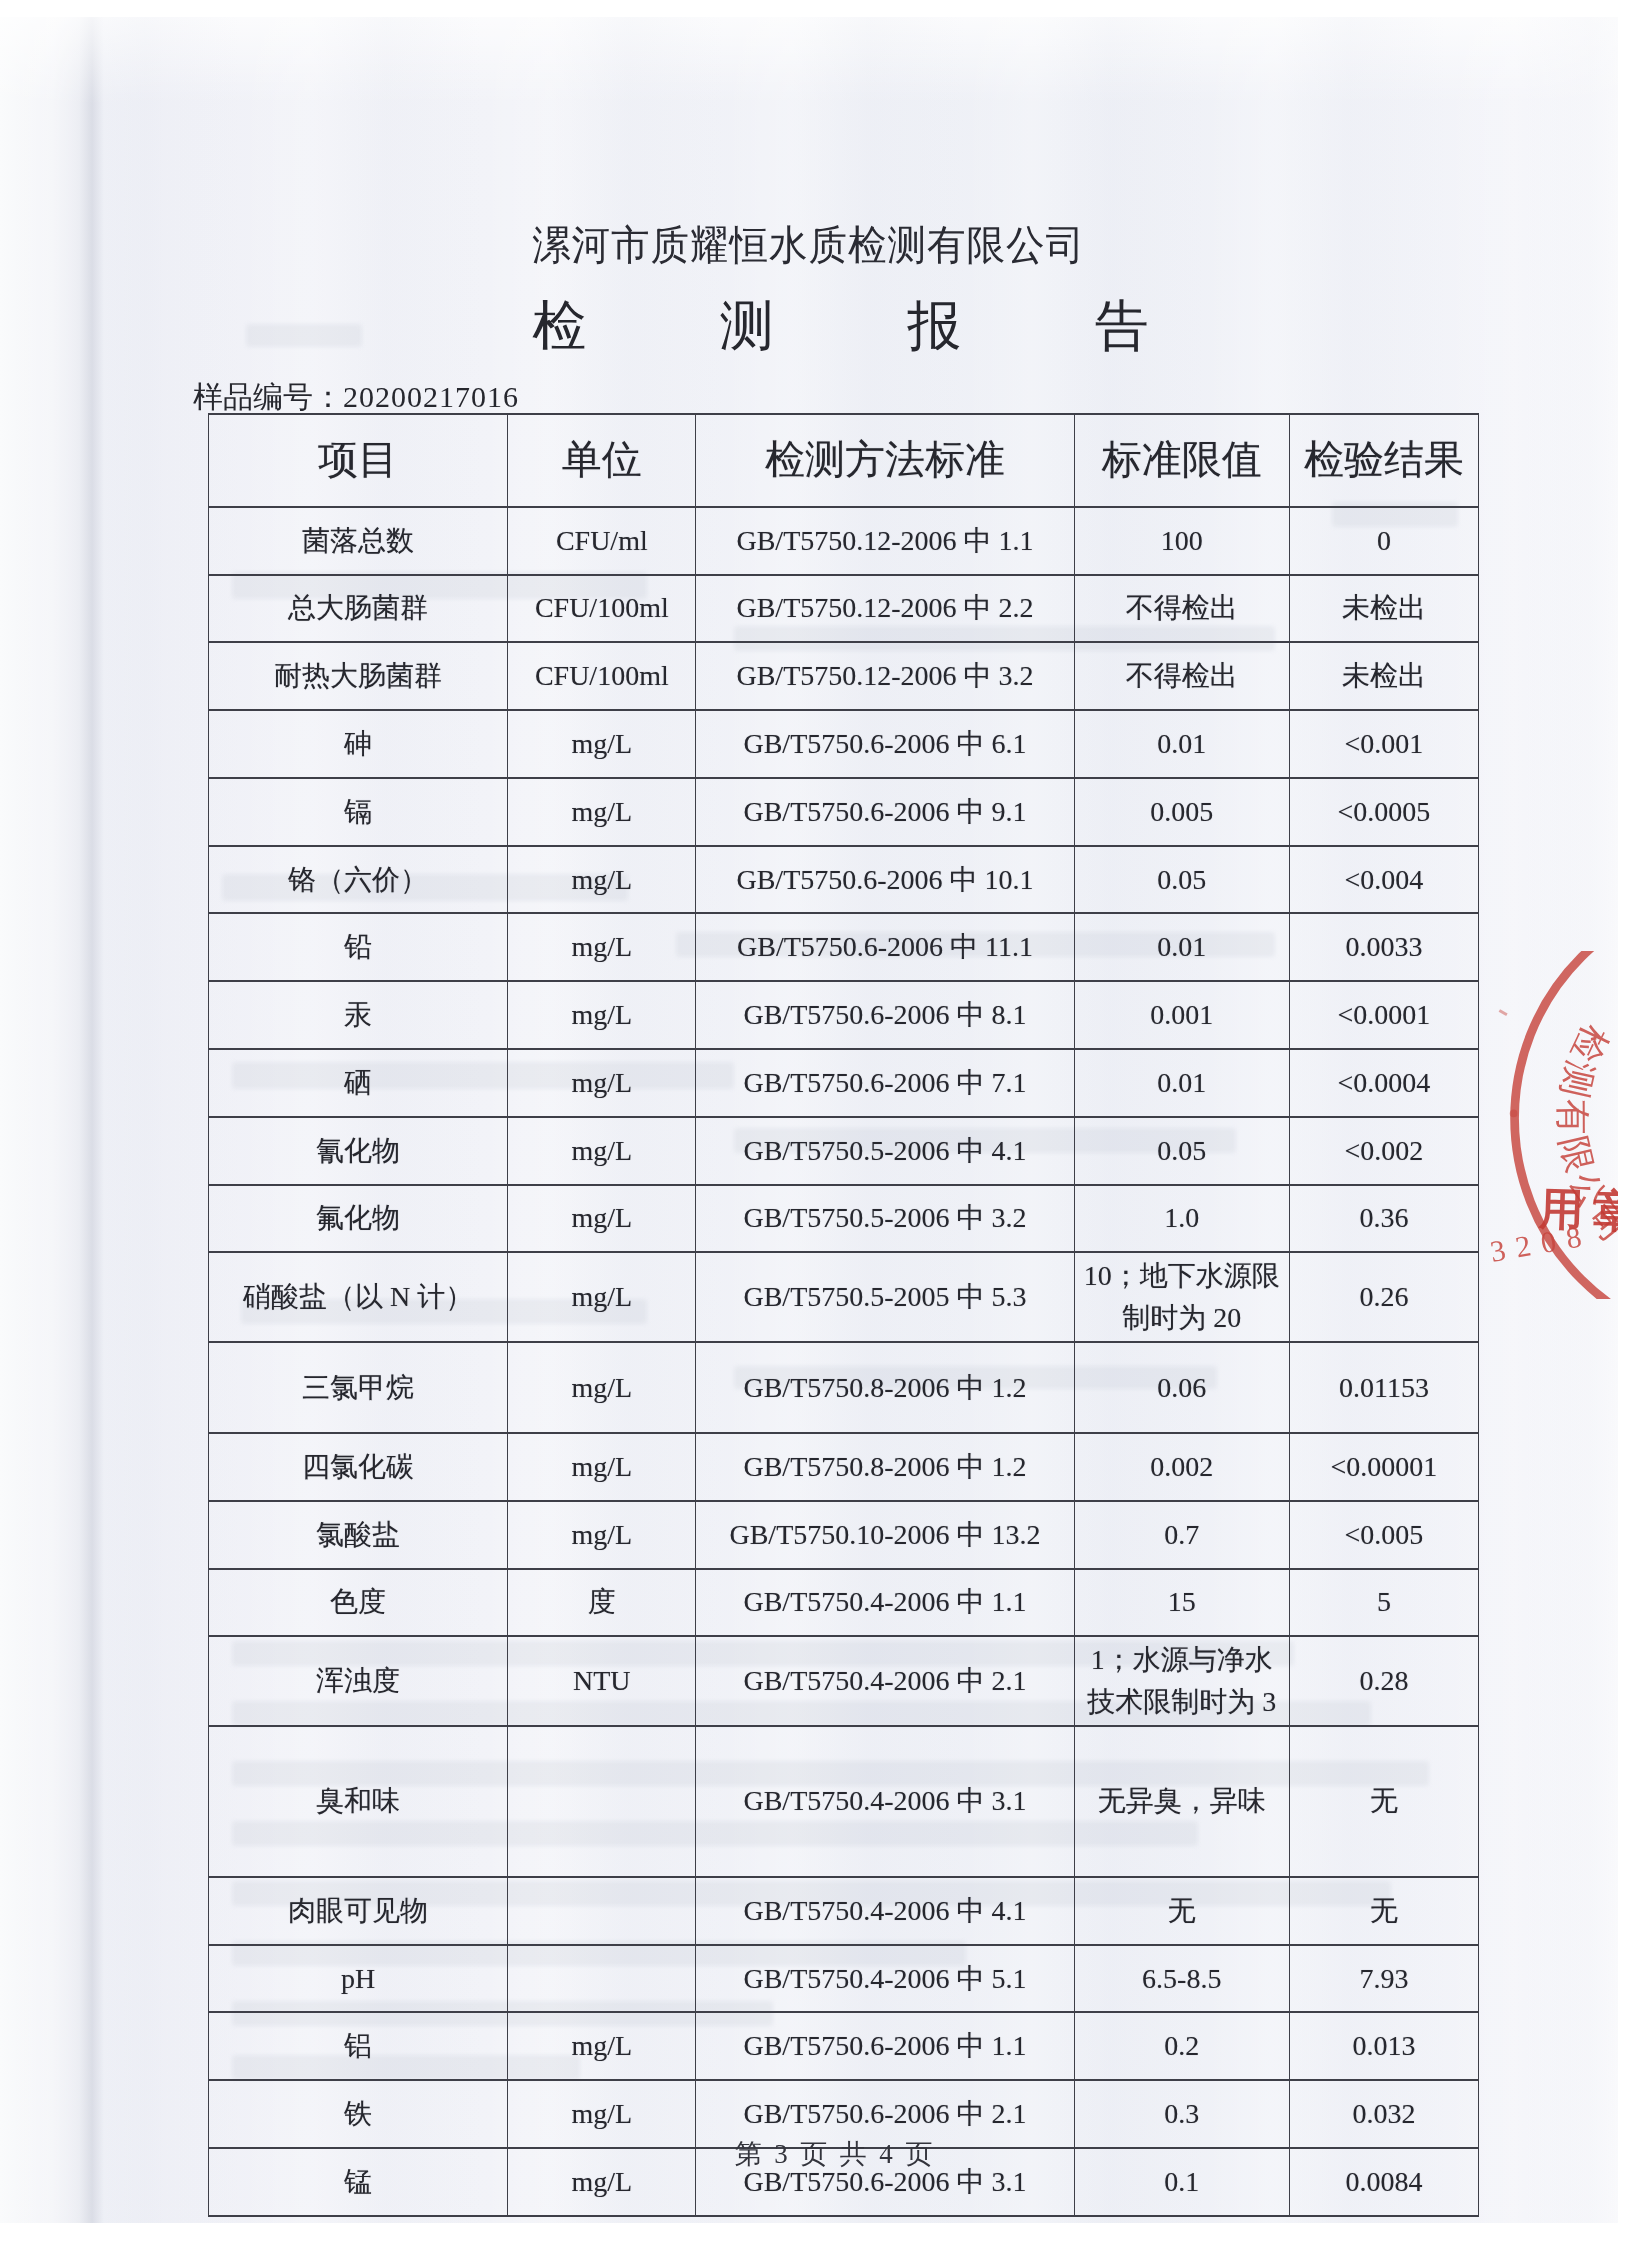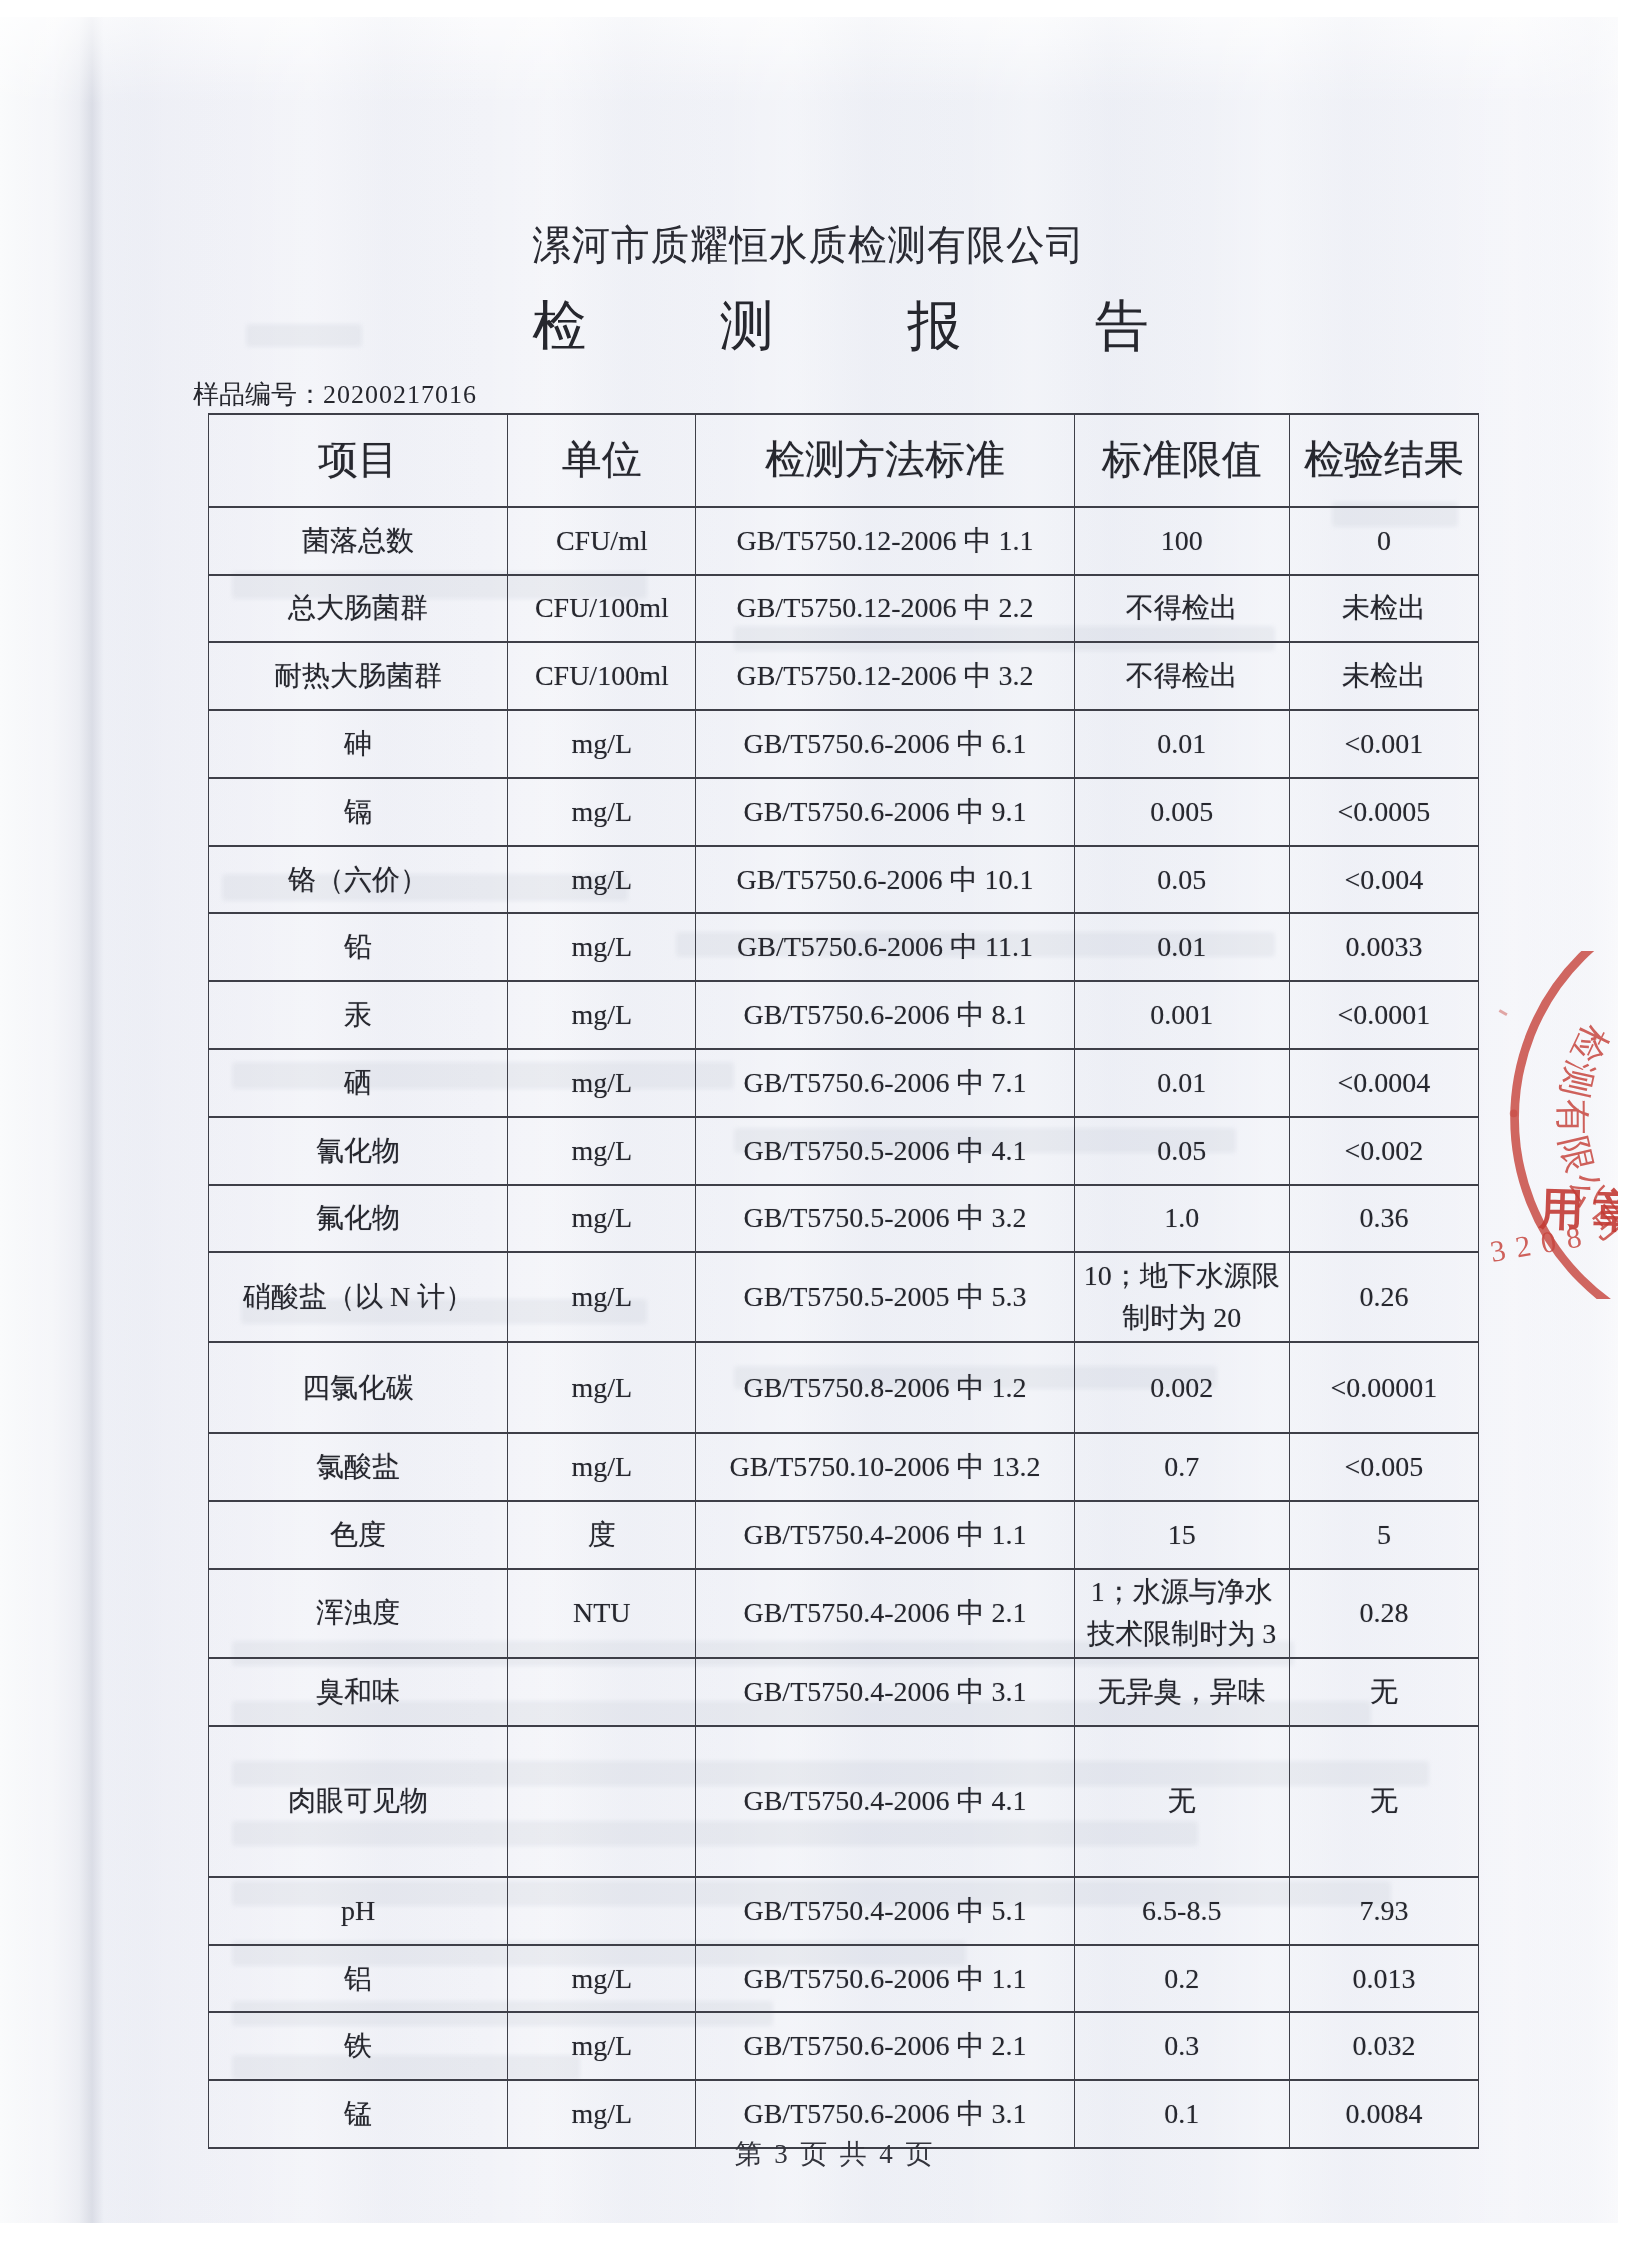--- a/index.html
+++ b/index.html
@@ -29,21 +29,21 @@
   .ghost{position:absolute;background:rgba(140,146,170,.10);filter:blur(1.9px);border-radius:3.9px;}
 
   .title{
     position:absolute;left:-11.6px;top:218px;width:1641px;text-align:center;
     font-size:41px;letter-spacing:1px;transform:scaleX(.94);color:#2a2b33;
   }
   .subtitle{
     position:absolute;left:50px;top:290px;width:1641px;text-align:center;
     font-size:54px;letter-spacing:60px;color:#26272e;
   }
-  .sample-line{position:absolute;left:193px;top:377px;font-size:26px;color:#26272e;}
+  .sample-line{position:absolute;left:193px;top:377px;font-size:30px;color:#26272e;}
   .sample-line .num{letter-spacing:1px;}
 
   table.report{
     position:absolute;left:208px;top:413px;width:1271px;
     border-collapse:collapse;table-layout:fixed;
     background:transparent;
   }
   table.report th, table.report td{
     border:1.9px solid #3e3f48;border-top-width:2.9px;border-bottom-width:2.9px;
     text-align:center;vertical-align:middle;
@@ -193,20 +193,27 @@
           <td>0.36</td>
         </tr>
         <tr>
           <td>硝酸盐（以 N 计）</td>
           <td>mg/L</td>
           <td>GB/T5750.5-2005 中 5.3</td>
           <td>10；地下水源限制时为 20</td>
           <td>0.26</td>
         </tr>
         <tr>
+          <td>三氯甲烷</td>
+          <td>mg/L</td>
+          <td>GB/T5750.8-2006 中 1.2</td>
+          <td>0.06</td>
+          <td>0.01153</td>
+        </tr>
+        <tr>
           <td>四氯化碳</td>
           <td>mg/L</td>
           <td>GB/T5750.8-2006 中 1.2</td>
           <td>0.002</td>
           <td>&lt;0.00001</td>
         </tr>
         <tr>
           <td>氯酸盐</td>
           <td>mg/L</td>
           <td>GB/T5750.10-2006 中 13.2</td>

